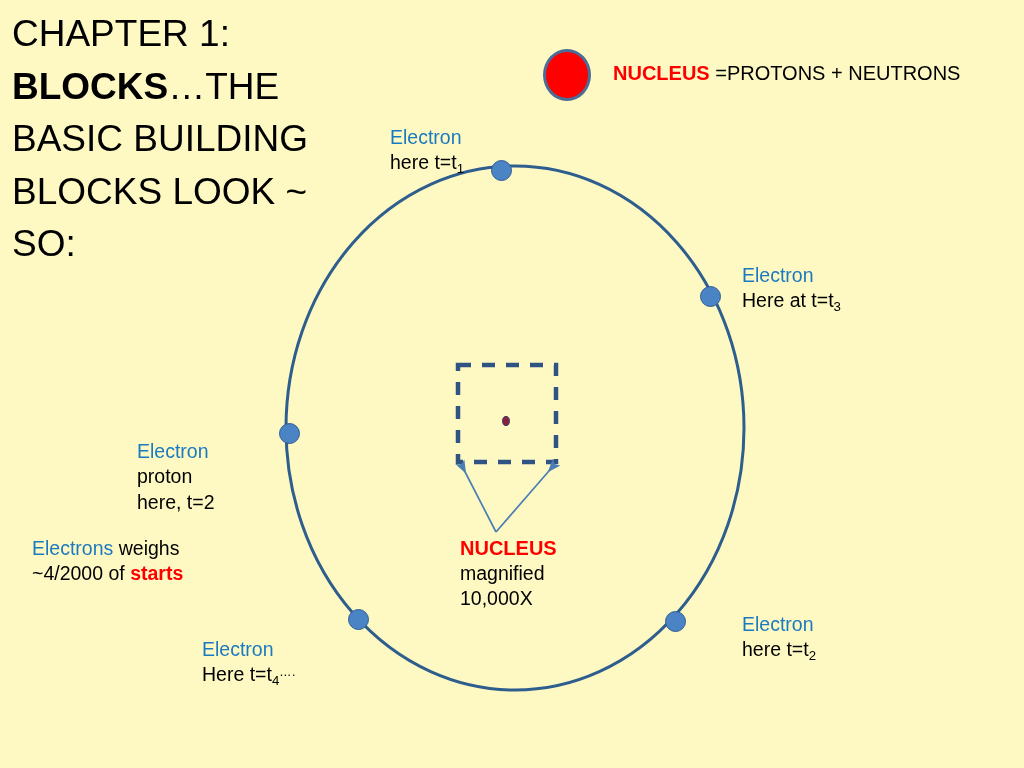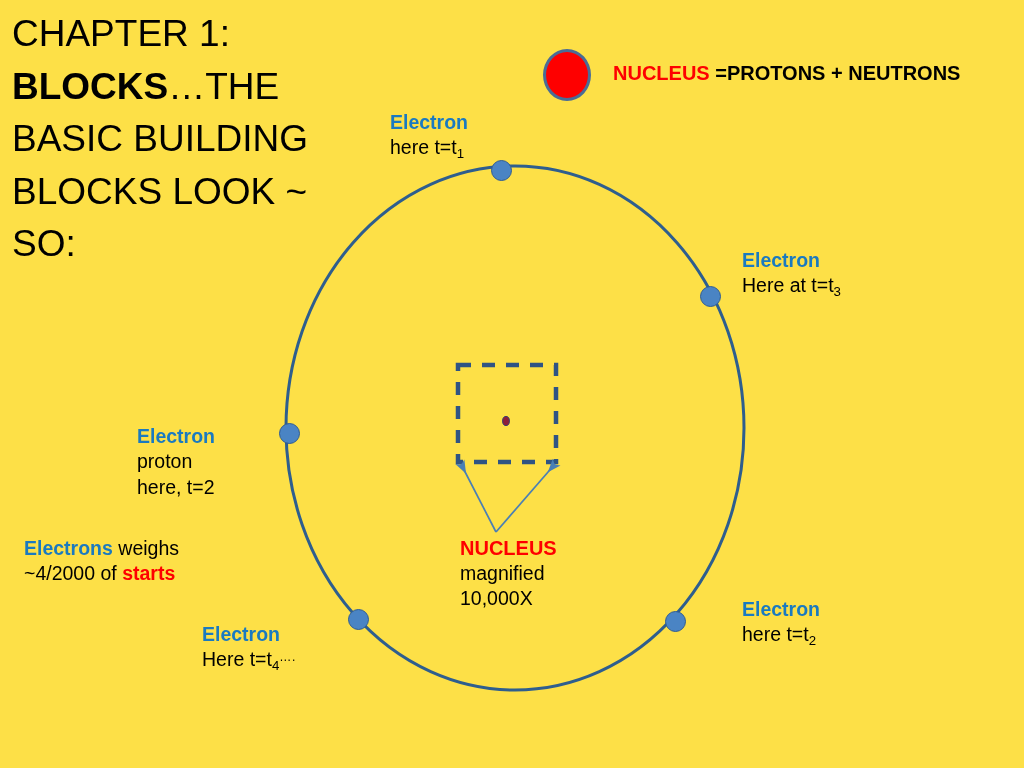--- a/index.html
+++ b/index.html
@@ -8,21 +8,21 @@
     padding: 0;
     background: #ffffff;
   }
   body {
     font-family: "Liberation Sans", sans-serif;
   }
   #slide {
     position: relative;
     width: 1024px;
     height: 768px;
-    background: #fde047;
+    background: #fef9c3;
     overflow: hidden;
   }
   .abs { position: absolute; }
 
   
   #title-block {
     left: 12px;
     top: 8px;
     width: 370px;
     font-size: 37px;
@@ -65,21 +65,22 @@
 
   
   .label {
     color: #000000;
     font-size: 19.5px;
     line-height: 1.30;
     white-space: nowrap;
   }
   .label .el {
     color: #1a7ac0;
-    font-weight: bold;
+    font-weight: normal;
+    margin-top: 15px;
   }
   .label .red {
     color: #fe0000;
     font-weight: bold;
     text-align: right;
   }
   .label sub {
     font-size: 0.68em;
     vertical-align: -0.28em;
   }
@@ -91,21 +92,21 @@
   .bold-label {
     font-weight: bold;
     font-size: 20px;
   }
 
   
   #lbl-nucleus-legend { left: 613px; top: 60px; }
   #lbl-e1   { left: 390px; top: 110px; }
   #lbl-e3   { left: 742px; top: 248px; }
   #lbl-e0   { left: 137px; top: 424px; }
-  #lbl-weigh{ left: 24px;  top: 536px; }
+  #lbl-weigh{ left: 32px;  top: 536px; }
   #lbl-e4   { left: 202px; top: 622px; }
   #lbl-e2   { left: 742px; top: 597px; }
   #lbl-nucleus-mag { left: 460px; top: 535px; }
 </style>
 </head>
 <body>
 
 <div id="slide">
 
   <div id="title-block" class="abs">
@@ -135,21 +136,21 @@
     <line x1="496" y1="532" x2="555" y2="464" stroke="#4a7fb5" stroke-width="1.7" marker-end="url(#arrowhead-right)"></line>
   </svg>
 
   <div class="abs electron-dot" style="left:491px; top:160px;"></div>
   <div class="abs electron-dot" style="left:700px; top:286px;"></div>
   <div class="abs electron-dot" style="left:279px; top:423px;"></div>
   <div class="abs electron-dot" style="left:348px; top:609px;"></div>
   <div class="abs electron-dot" style="left:665px; top:611px;"></div>
 
   <div id="nucleus-legend-dot" class="abs"></div>
-  <div id="lbl-nucleus-legend" class="abs label bold-label"><span class="red">NUCLEUS</span><span style="font-weight:bold;"> =PROTONS + NEUTRONS</span></div>
+  <div id="lbl-nucleus-legend" class="abs label bold-label"><span class="red">NUCLEUS</span><span style="font-weight:normal;"> =PROTONS + NEUTRONS</span></div>
 
   <div id="lbl-e1" class="abs label">
     <div class="el">Electron</div>
     <div><span>here t=t</span><sub>1</sub></div>
   </div>
 
   <div id="lbl-e3" class="abs label">
     <div class="el">Electron</div>
     <div><span>Here at t=t</span><sub>3</sub></div>
   </div>

